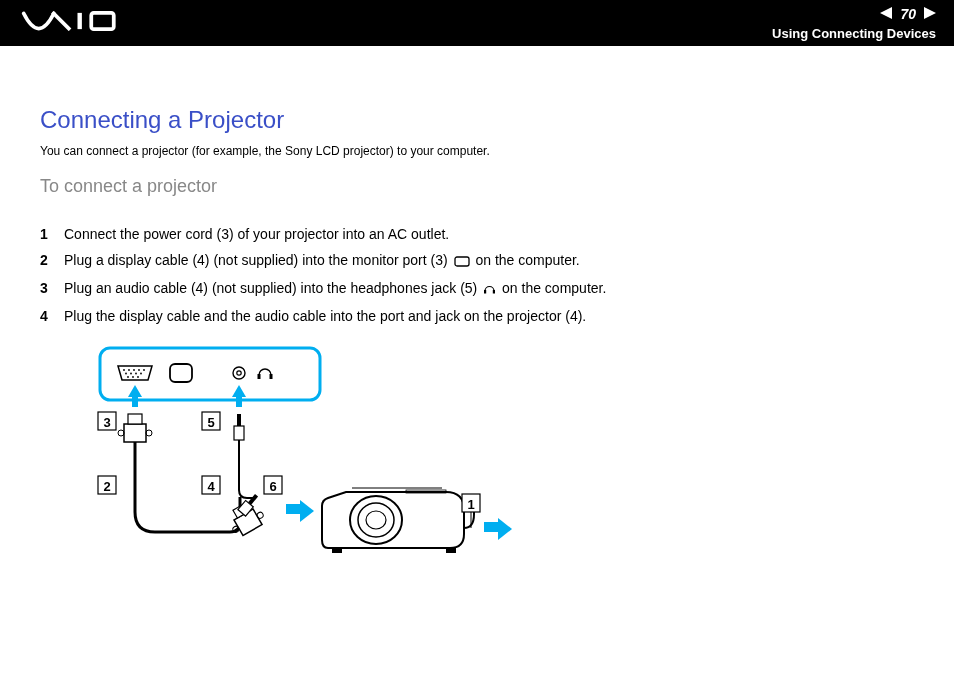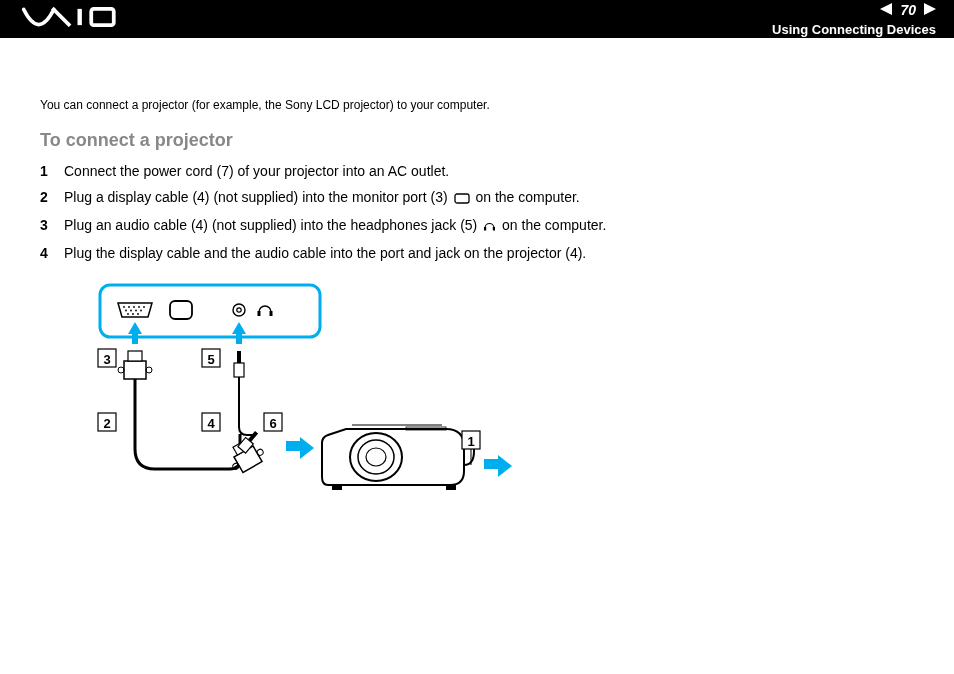--- a/index.html
+++ b/index.html
@@ -1,28 +1,28 @@
 <!DOCTYPE html>
 <html><head>
 <meta charset="utf-8">
 <style>
   * { margin: 0; padding: 0; box-sizing: border-box; }
   body { width: 954px; height: 674px; font-family: Arial, Helvetica, sans-serif; background: #fff; color: #000; position: relative; }
-  .topbar { background: #000; height: 38px; display: flex; align-items: center; justify-content: space-between; padding: 0 18px 0 20px; }
+  .topbar { background: #000; height: 46px; display: flex; align-items: center; justify-content: space-between; padding: 0 18px 0 20px; }
   .logo { color: #fff; }
   .logo svg { height: 20px; }
   .topright { display: flex; flex-direction: column; align-items: flex-end; color: #fff; }
   .pagerow { display: flex; align-items: center; gap: 8px; }
   .navarrow { cursor: pointer; }
   .pagenum { font-size: 14px; font-style: italic; font-weight: bold; }
   .sectiontitle { font-size: 13px; font-weight: bold; margin-top: 3px; }
   .content { padding: 60px 40px 20px 40px; }
   .h1 { color: #3a4fc7; font-size: 24px; font-weight: normal; margin-bottom: 10px; }
   .intro { font-size: 12px; margin-bottom: 18px; }
-  .h2 { color: #888; font-size: 18px; font-weight: bold; margin-bottom: 12px; }
+  .h2 { color: #888; font-size: 18px; font-weight: normal; margin-bottom: 29px; }
   .steps { list-style: none; }
   .steps li { font-size: 14px; margin-bottom: 10px; display: flex; align-items: baseline; }
   .stepnum { font-weight: bold; width: 24px; display: inline-block; flex-shrink: 0; }
   .steptext { flex: 1; }
   .iconbox { display: inline-block; vertical-align: -2px; margin: 0 2px; }
   .diagram { margin-top: 18px; margin-left: 36px; }
   .numbox { fill: #fff; stroke: #000; stroke-width: 1.2; }
   .numtext { font: bold 13px Arial; text-anchor: middle; dominant-baseline: central; }
 </style>
 </head>
@@ -49,28 +49,29 @@
         <svg width="12" height="12">
             <polygon points="0,0 12,6 0,12" fill="#fff"></polygon>
           </svg>
       </span>
     </div>
     <div class="sectiontitle">Using Connecting Devices</div>
   </div>
 </div>
 
 <div class="content">
+  <h1 class="h1">Connecting a Projector</h1>
   <p class="intro">You can connect a projector (for example, the Sony LCD projector) to your computer.</p>
   <h2 class="h2">To connect a projector</h2>
 
   <ol class="steps">
     <li>
       <span class="stepnum">1</span>
       <span class="steptext">
-        <span>Connect the power cord (7) of your projector into an AC outlet.</span>
+        <span>Connect the power cord (3) of your projector into an AC outlet.</span>
       </span>
     </li>
     <li>
       <span class="stepnum">2</span>
       <span class="steptext">
         <span>Plug a display cable (4) (not supplied) into the monitor port (3) </span><span class="iconbox"><svg width="16" height="11">
               <rect x="1" y="1" width="14" height="9" rx="2" fill="none" stroke="#000" stroke-width="1.3"></rect>
             </svg></span><span> on the computer.</span>
       </span>
     </li>

